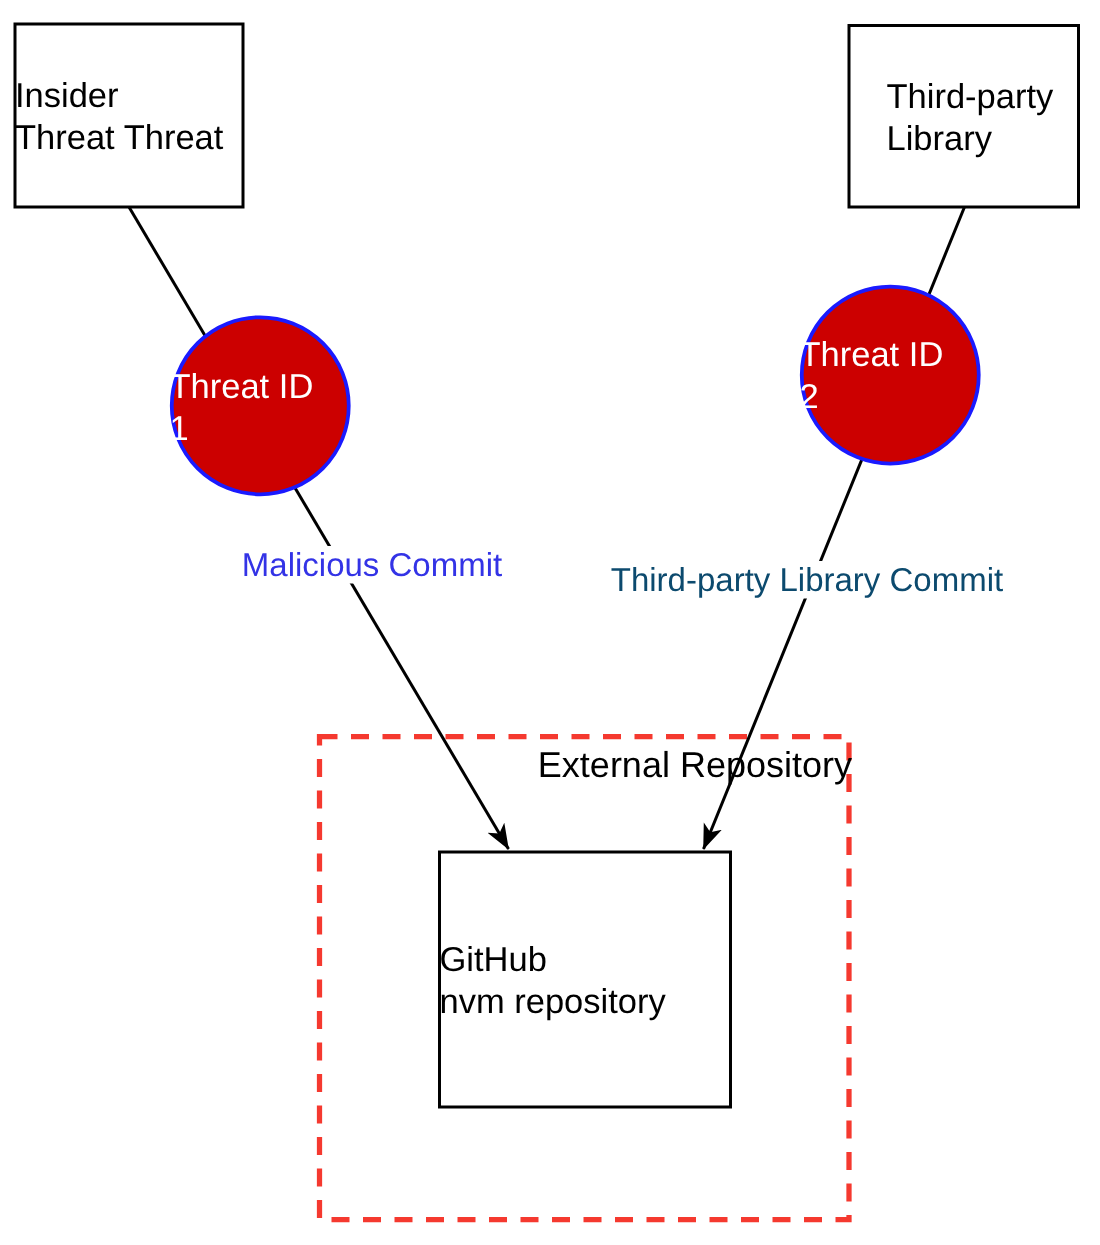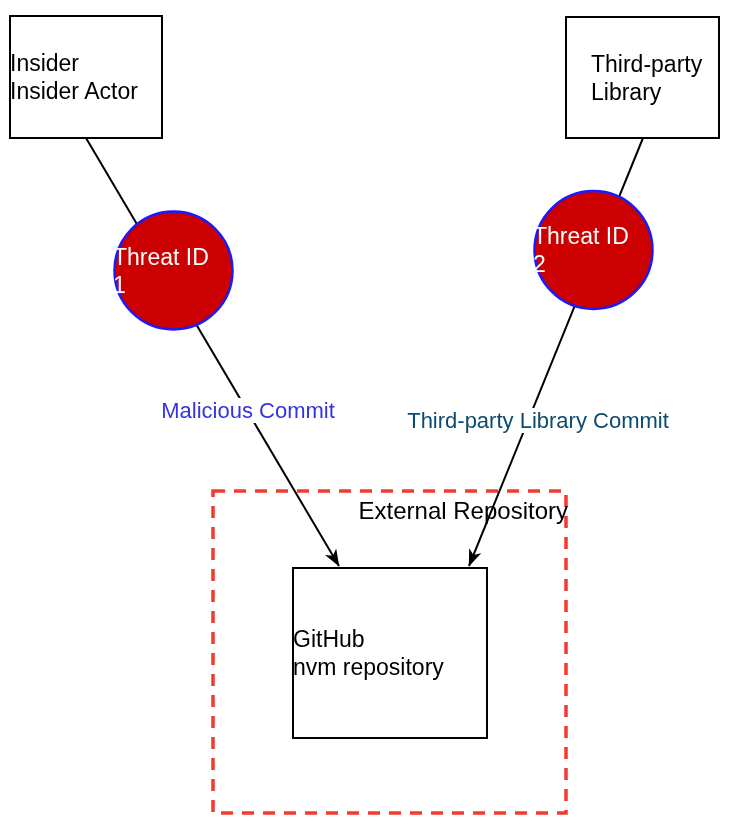--- a/index.html
+++ b/index.html
@@ -30,21 +30,20 @@
   .node-label-threat1   { left: 113px; top: 210px; width: 121px; height: 121px; color: #ffffff; }
   .node-label-threat2   { left: 533px; top: 190px; width: 121px; height: 120px; color: #ffffff; }
   .node-label-github    { left: 293px; top: 568px; width: 234px; height: 170px; }
   .edge-label {
     position: absolute;
     text-align: center;
     font-size: 22px;
     line-height: 26px;
     pointer-events: none;
     white-space: nowrap;
-    margin-top: 34px;
   }
   .edge-label span { background: #ffffff; padding: 0 3px; }
   .edge-label-malicious { left: 98px;  top: 364px; width: 300px; }
   .edge-label-tplc      { left: 388px; top: 374px; width: 300px; }
   .group-label {
     position: absolute;
     left: 268px; top: 497px; width: 300px;
     text-align: right;
     font-size: 24px;
     font-weight: normal;
@@ -72,21 +71,21 @@
     <rect x="10" y="16" width="152" height="122" stroke-width="2" fill="#ffffff" stroke="#000000"></rect>
     <rect x="566" y="17" width="153" height="121" stroke-width="2" fill="#ffffff" stroke="#000000"></rect>
     <rect x="293" y="568" width="194" height="170" stroke-width="2" fill="#ffffff" stroke="#000000"></rect>
 
     <circle cx="173.5" cy="270.5" r="59" stroke-width="2.5" fill="#cc0000" stroke="#1a1aff"></circle>
     <circle cx="593.5" cy="250" r="59" stroke-width="2.5" fill="#cc0000" stroke="#1a1aff"></circle>
   </svg>
 
   <div class="label node-label-insider">
     <span>Insider</span>
-    <span>Insider Actor</span>
+    <span>Threat Threat</span>
   </div>
 
   <div class="label node-label-thirdparty">
     <span>Third-party</span>
     <span>Library</span>
   </div>
 
   <div class="label node-label-threat1" style="color: rgb(255, 255, 255);">
     <span>Threat ID</span>
     <span>1</span>

